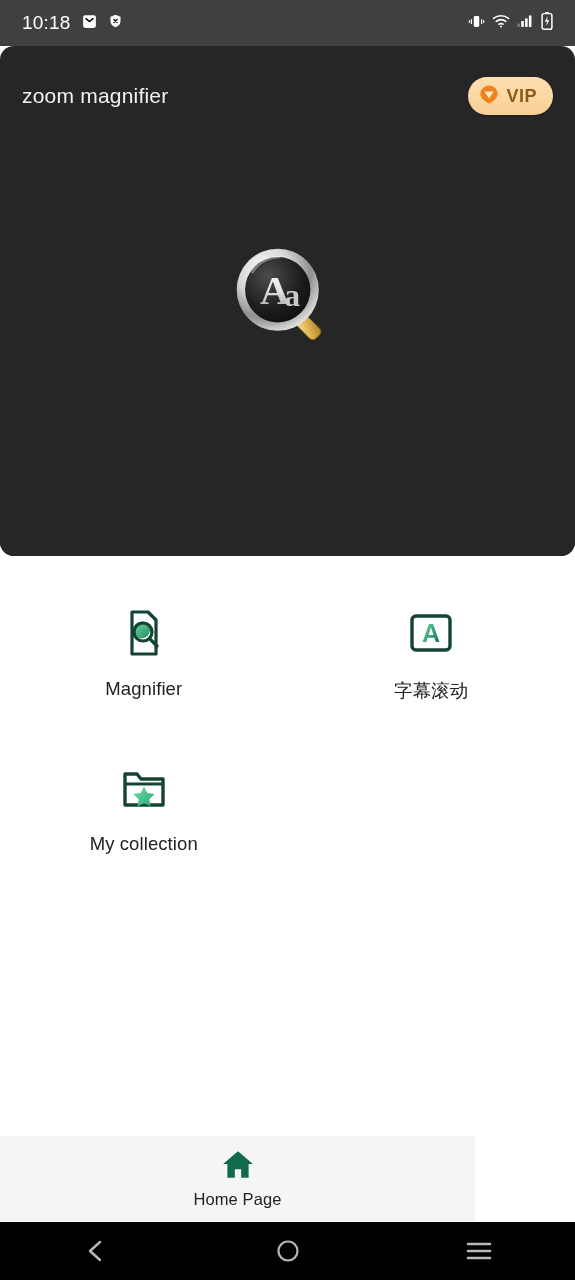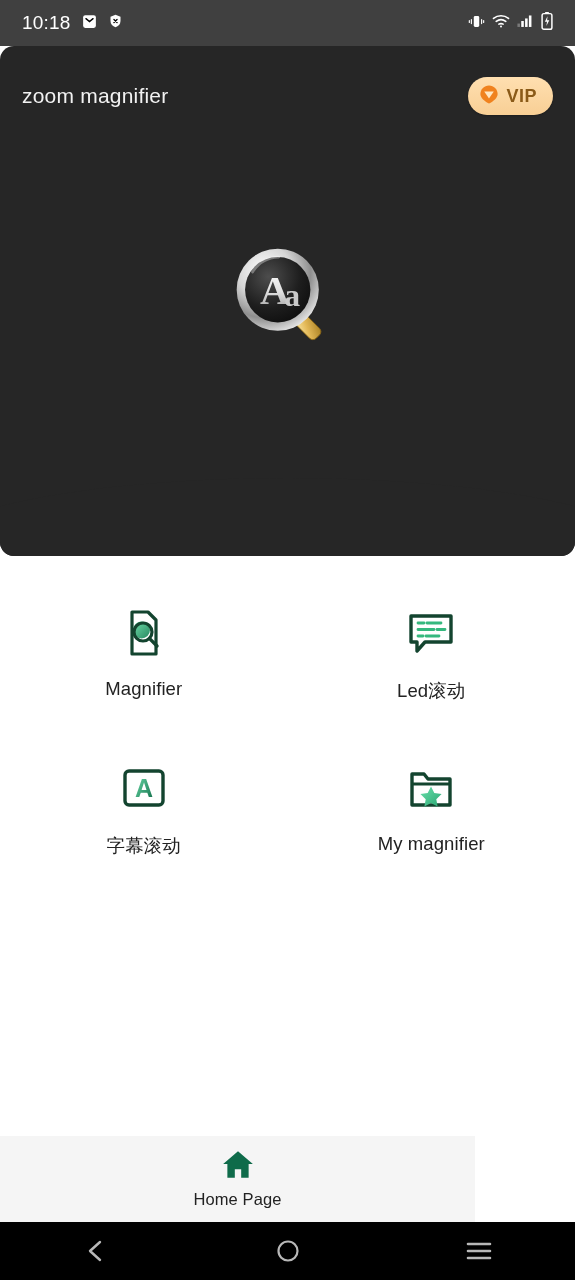--- a/index.html
+++ b/index.html
@@ -209,31 +209,20 @@
         <path d="M16 7h16l8 8v34H16z" fill="none" stroke="#13442f" stroke-width="3.2" stroke-linejoin="round"></path>
         <circle cx="25.5" cy="25" r="8.5" fill="url(#g1)" opacity=".9"></circle>
         <circle cx="27" cy="27" r="9" fill="none" stroke="#13442f" stroke-width="3.2"></circle>
         <path d="M33.6 33.6L41 41" stroke="#13442f" stroke-width="3.4" stroke-linecap="round"></path>
       </svg>
     </span>
     <span class="label">Magnifier</span>
   </div>
 
 
-  <div class="cell">
-    <span class="ico">
-      <svg width="56" height="56" viewBox="0 0 56 56">
-        <path d="M8 11h40v26H22l-8 9v-9H8z" fill="none" stroke="#13442f" stroke-width="3.4" stroke-linejoin="round"></path>
-        <path d="M15 18h6M24 18h14" stroke="#35b87e" stroke-width="2.8" stroke-linecap="round"></path>
-        <path d="M15 24.5h16M34 24.5h8" stroke="#35b87e" stroke-width="2.8" stroke-linecap="round"></path>
-        <path d="M15 31h5M23 31h13" stroke="#35b87e" stroke-width="2.8" stroke-linecap="round"></path>
-      </svg>
-    </span>
-    <span class="label">Led滚动</span>
-  </div>
 
   <div class="cell">
     <span class="ico">
       <svg width="56" height="56" viewBox="0 0 56 56">
         <defs>
             <linearGradient id="g3" x1="0" y1="0" x2="1" y2="1">
           <stop offset="0%" stop-color="#6fe0ad"></stop>
               <stop offset="100%" stop-color="#0f6b47"></stop>
         </linearGradient>
           </defs>
@@ -252,21 +241,21 @@
             <linearGradient id="g5" x1="0" y1="0" x2="1" y2="1">
           <stop offset="0%" stop-color="#6be0ac"></stop>
               <stop offset="100%" stop-color="#2aa773"></stop>
         </linearGradient>
           </defs>
         <path d="M9 14h12l4 5h22v26H9z" fill="none" stroke="#13442f" stroke-width="3.4" stroke-linejoin="round"></path>
         <path d="M9 24h38" stroke="#13442f" stroke-width="3"></path>
         <path d="M28 26.5l3.3 6.6 7.3 1-5.3 5.2 1.3 7.2-6.6-3.5-6.6 3.5 1.3-7.2L17.4 34l7.3-1z" fill="url(#g5)"></path>
       </svg>
     </span>
-    <span class="label">My magnifier</span>
+    <span class="label">My collection</span>
   </div>
 
 </div>
 
 <div class="tabbar">
   <div class="tab active">
     <span>
       <svg width="34" height="32" viewBox="0 0 32 30">
         <path d="M16 2L2 14h4v13h7v-8h6v8h7V14h4z" fill="#0f6b4a"></path>
       </svg>

